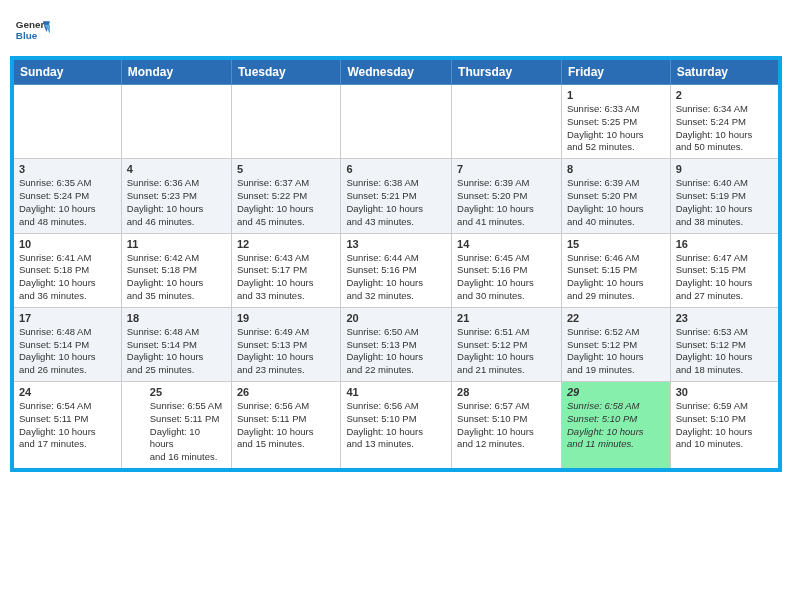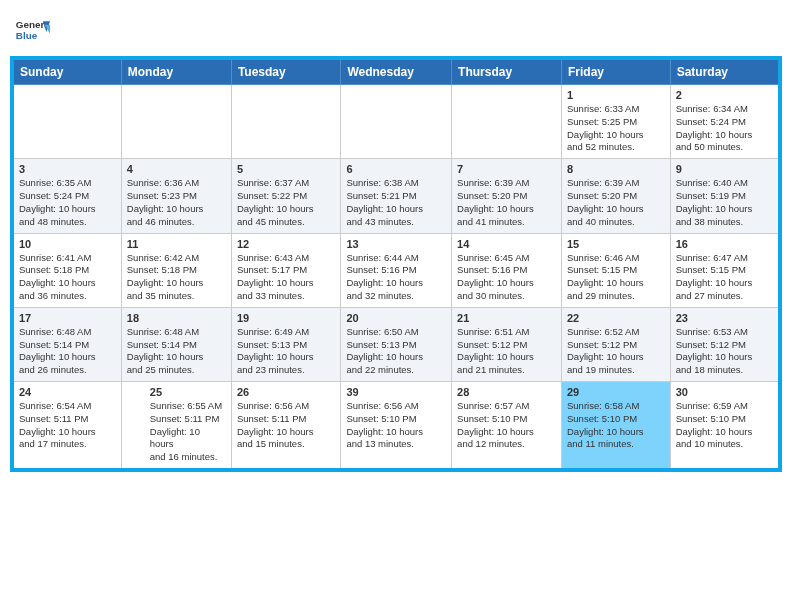--- a/index.html
+++ b/index.html
@@ -226,28 +226,28 @@
         </td>
         <td style="background: rgb(255, 255, 255); padding-left: 28px;">
           <span class="day-number">25</span>
           <div class="day-info">Sunrise: 6:55 AM<br>Sunset: 5:11 PM<br>Daylight: 10 hours<br>and 16 minutes.</div>
         </td>
         <td style="background: rgb(255, 255, 255); margin-top: 28px;">
           <span class="day-number">26</span>
           <div class="day-info">Sunrise: 6:56 AM<br>Sunset: 5:11 PM<br>Daylight: 10 hours<br>and 15 minutes.</div>
         </td>
         <td style="background: rgb(255, 255, 255);">
-          <span class="day-number">39</span>
+          <span class="day-number">41</span>
           <div class="day-info">Sunrise: 6:56 AM<br>Sunset: 5:10 PM<br>Daylight: 10 hours<br>and 13 minutes.</div>
         </td>
         <td style="background: rgb(255, 255, 255);">
           <span class="day-number">28</span>
           <div class="day-info">Sunrise: 6:57 AM<br>Sunset: 5:10 PM<br>Daylight: 10 hours<br>and 12 minutes.</div>
         </td>
-        <td style="background: #7dd3fc;">
+        <td style="background: #86efac; font-style: italic;">
           <span class="day-number">29</span>
           <div class="day-info">Sunrise: 6:58 AM<br>Sunset: 5:10 PM<br>Daylight: 10 hours<br>and 11 minutes.</div>
         </td>
         <td style="background: rgb(255, 255, 255);">
           <span class="day-number">30</span>
           <div class="day-info">Sunrise: 6:59 AM<br>Sunset: 5:10 PM<br>Daylight: 10 hours<br>and 10 minutes.</div>
         </td>
       </tr>
     </tbody>
 </table>

